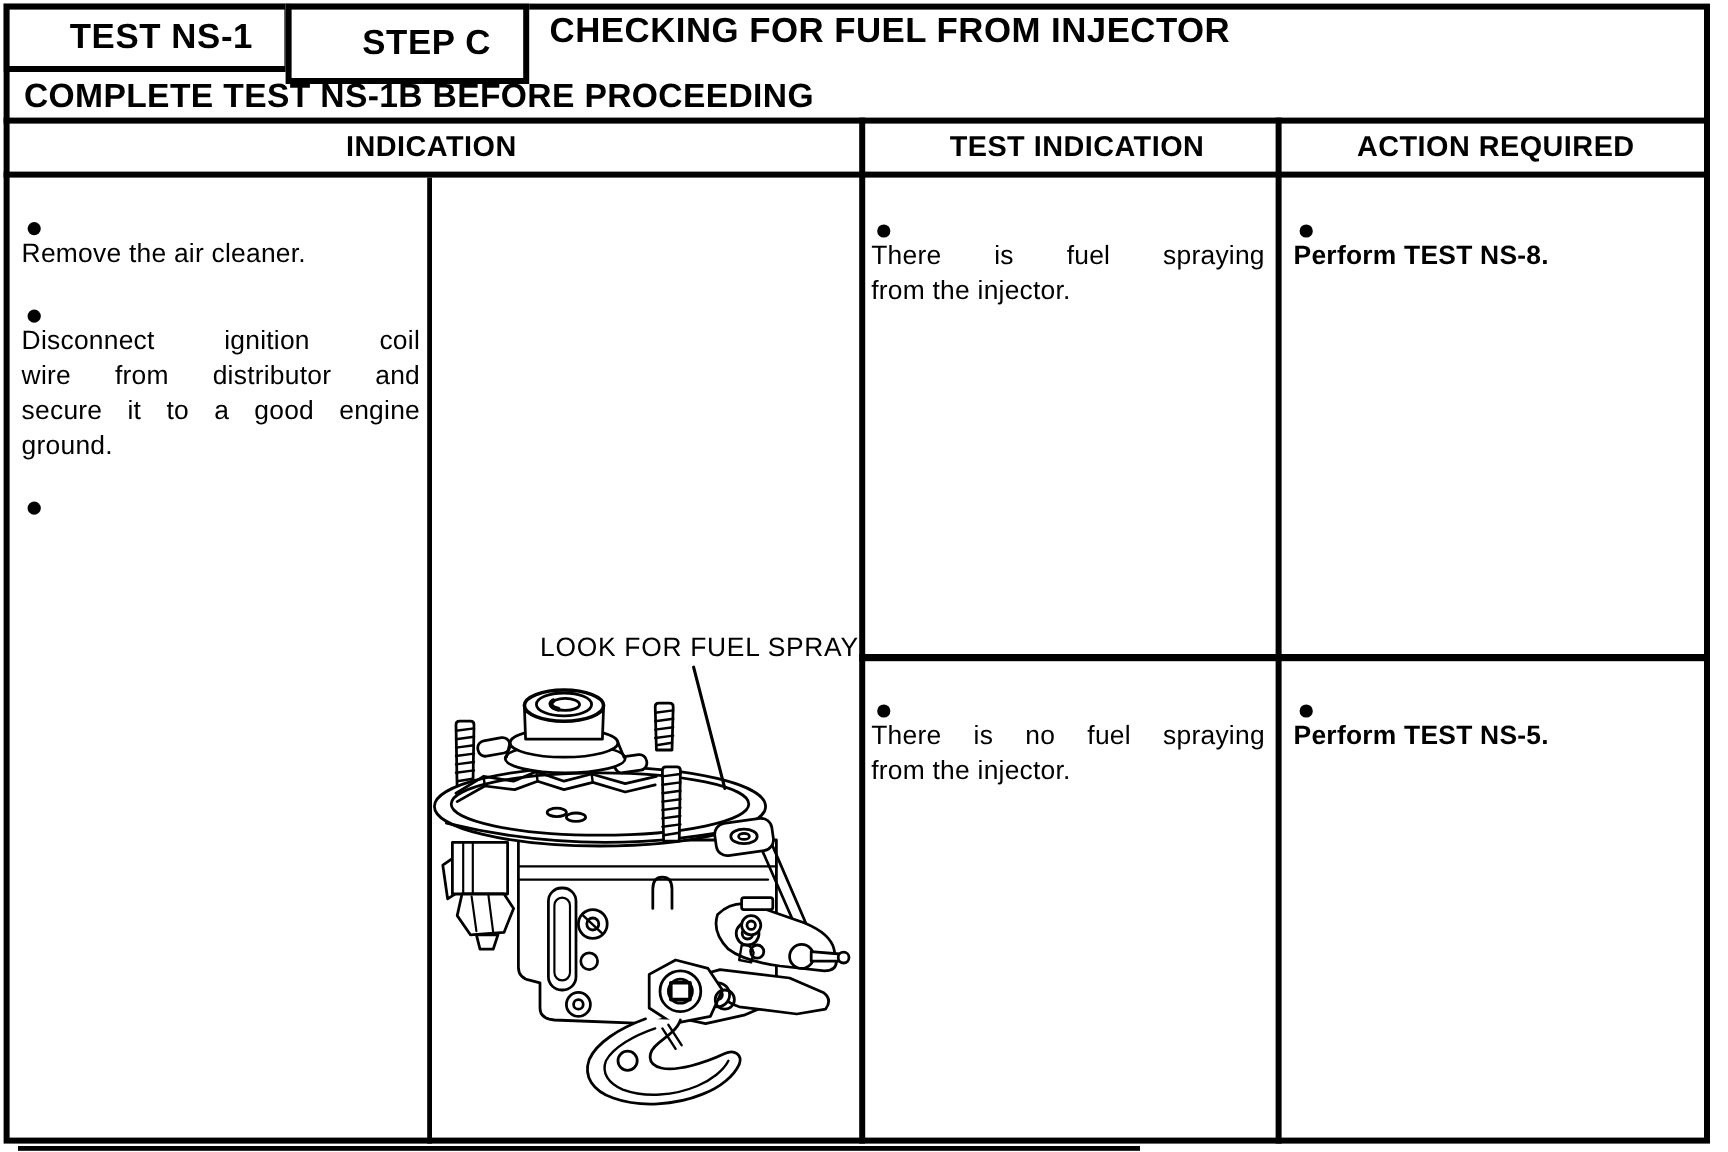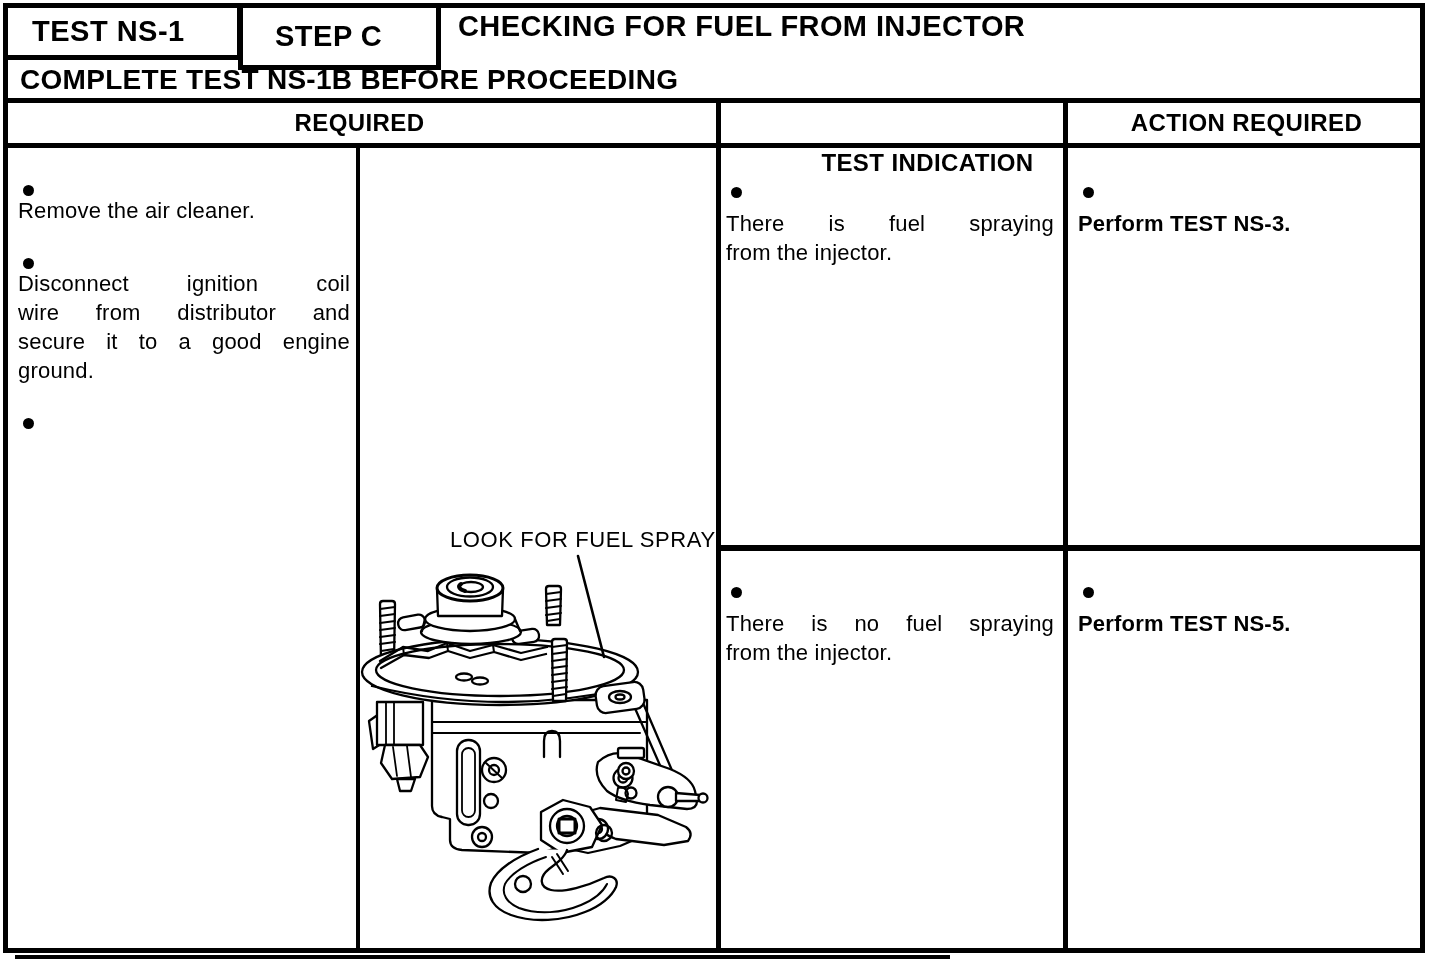--- a/index.html
+++ b/index.html
@@ -3,29 +3,29 @@
 <meta charset="utf-8">
 <style>
   html,body { margin:0; padding:0; background:#ffffff; }
   .page {
     position:relative; width:1440px; height:960px; background:#ffffff;
     font-family:"Liberation Sans", sans-serif; color:#000; overflow:hidden;
   }
   .rule { position:absolute; background:#000; }
   .cellbox {
     position:absolute; border:5px solid #000; box-sizing:border-box;
-    background:#fff; display:flex; align-items:center;
+    background:#fff; display:flex; align-items:center;justify-content:center;
   }
   .big-label { font-weight:bold; font-size:29px; letter-spacing:0.5px; white-space:nowrap; }
   .title-text { position:absolute; font-weight:bold; font-size:29px; letter-spacing:0.4px; white-space:nowrap; }
   .prereq-text { position:absolute; font-weight:bold; font-size:28px; letter-spacing:0.3px; white-space:nowrap; }
   .col-header { position:absolute; font-weight:bold; font-size:24px; letter-spacing:0.4px; text-align:center; }
   .bullet-list { position:absolute; }
   .bullet-item { display:flex; margin-bottom:24px;flex-direction:column; }
-  .bullet-item:last-child { margin-bottom:0;gap:11px; }
+  .bullet-item:last-child { margin-bottom:0; }
   .dot { flex:none; width:37px; padding-left:5px; box-sizing:border-box; }
   .dot::before { content:""; display:block; width:11px; height:11px; background:#000; border-radius:50%; margin-top:9px; }
   .item-text { flex:1; font-size:22px; line-height:29px; letter-spacing:0.2px; }
   .item-text .jline { text-align:justify; text-align-last:justify; }
   .item-text .jline:last-child { text-align-last:left; }
   .action-text { flex:1; font-size:22px; line-height:29px; font-weight:bold; letter-spacing:0.2px; }
   .figure-label { position:absolute; font-size:22px; letter-spacing:0.6px; white-space:nowrap; }
   .figure-svg { position:absolute; left:358px; top:548px; }
 </style>
 </head>
@@ -48,22 +48,22 @@
   <div class="prereq-text" style="left:20px; top:64px;">COMPLETE TEST NS-1B BEFORE PROCEEDING</div>
 
   <div class="rule" style="left:3px; top:98px;  width:1422px; height:5px;"></div>
   <div class="rule" style="left:3px; top:143px; width:1422px; height:5px;"></div>
   <div class="rule" style="left:716px; top:545px; width:709px; height:6px;"></div>
 
   <div class="rule" style="left:356px;  top:148px; width:4px; height:805px;"></div>
   <div class="rule" style="left:716px;  top:98px;  width:5px; height:855px;"></div>
   <div class="rule" style="left:1063px; top:98px;  width:5px; height:855px;"></div>
 
-  <div class="col-header" style="left:3px;    top:109px; width:713px;">REQUIRED</div>
-  <div class="col-header" style="left:733px;  top:109px; width:389px;margin-top:40px;">TEST INDICATION</div>
+  <div class="col-header" style="left:3px;    top:109px; width:713px;">INDICATION</div>
+  <div class="col-header" style="left:703px;  top:109px; width:389px;">TEST INDICATION</div>
   <div class="col-header" style="left:1068px; top:109px; width:357px;">ACTION REQUIRED</div>
 
   <div class="bullet-list" style="left:18px; top:176px; width:332px;">
     <div class="bullet-item">
       <span class="dot"></span>
       <div class="item-text">
           <div class="jline">Remove the air cleaner.</div>
         </div>
     </div>
     <div class="bullet-item">
@@ -85,21 +85,21 @@
       <span class="dot"></span>
       <div class="item-text">
           <div class="jline">There is fuel spraying</div>
           <div class="jline">from the injector.</div>
         </div>
     </div>
   </div>
   <div class="bullet-list" style="left:1078px; top:178px; width:342px;">
     <div class="bullet-item">
       <span class="dot"></span>
-      <div class="action-text">Perform TEST NS-3.</div>
+      <div class="action-text">Perform TEST NS-8.</div>
     </div>
   </div>
 
   <div class="bullet-list" style="left:726px; top:578px; width:328px;">
     <div class="bullet-item">
       <span class="dot"></span>
       <div class="item-text">
           <div class="jline">There is no fuel spraying</div>
           <div class="jline">from the injector.</div>
         </div>

